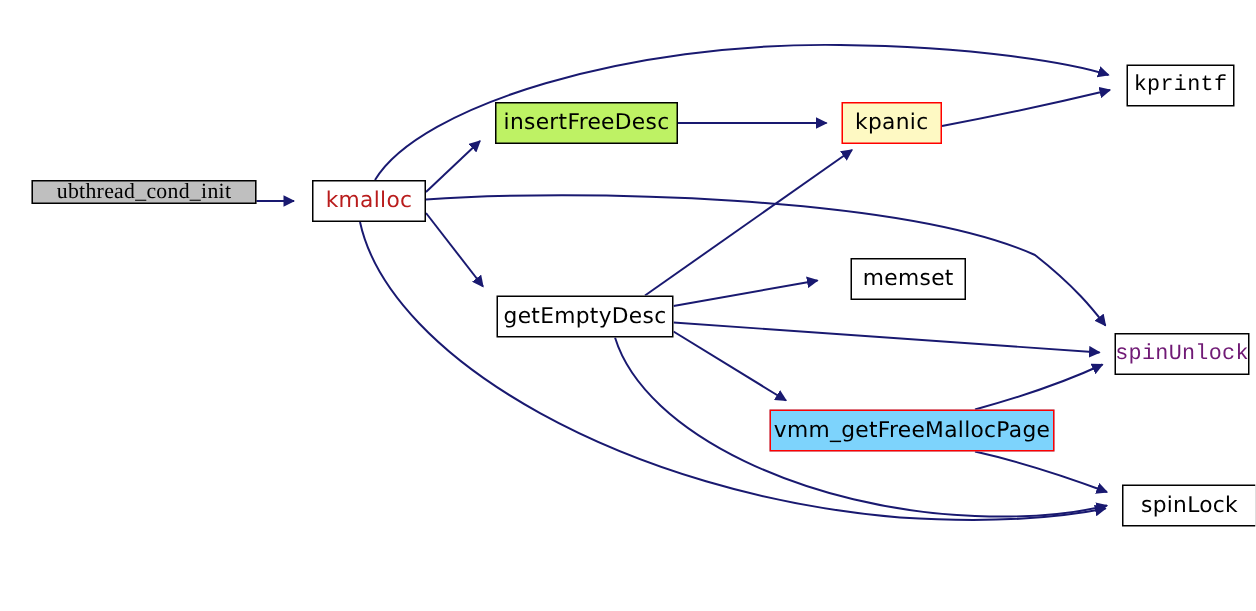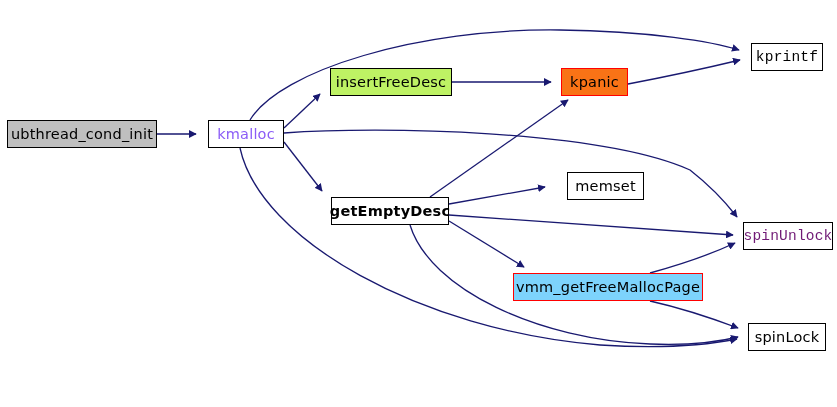--- a/index.html
+++ b/index.html
@@ -70,45 +70,45 @@
         <path d="M 449,204 L 545,187" marker-end="url(#arrow)" stroke="#191970"></path>
         <path d="M 449,215 L 733,235" marker-end="url(#arrow)" stroke="#191970"></path>
         <path d="M 449,221 L 524,267" marker-end="url(#arrow)" stroke="#191970"></path>
         <path d="M 410,225 C 430,290 540,340 650,344 C 700,346 726,340 738,337" marker-end="url(#arrow)" stroke="#191970"></path>
         <path d="M 650,273 C 690,262 720,250 735,243" marker-end="url(#arrow)" stroke="#191970"></path>
         <path d="M 650,301 C 690,310 722,322 738,328" marker-end="url(#arrow)" stroke="#191970"></path>
       </g>
   </svg>
 
   <div id="node-group">
-      <div class="node" style="left: 7px; top: 120px; width: 150px; height: 28px; background: rgb(191, 191, 191); border: 1px solid rgb(0, 0, 0);">
+      <div class="node" style="left: 21px; top: 120px; width: 150px; height: 16px; background: rgb(191, 191, 191); border: 1px solid rgb(0, 0, 0); font-family: Liberation Serif, serif;">
         <span class="node-label" style="color: rgb(0, 0, 0);">ubthread_cond_init</span>
       </div>
       <div class="node" style="left: 208px; top: 120px; width: 76px; height: 28px; background: rgb(255, 255, 255); border: 1px solid rgb(0, 0, 0);">
-        <span class="node-label" style="color: #8b5cf6;">kmalloc</span>
+        <span class="node-label" style="color: #b91c1c;">kmalloc</span>
       </div>
       <div class="node" style="left: 330px; top: 68px; width: 122px; height: 28px; background: #bef264; border: 1px solid rgb(0, 0, 0);">
         <span class="node-label" style="color: rgb(0, 0, 0);">insertFreeDesc</span>
       </div>
-      <div class="node" style="left: 561px; top: 68px; width: 67px; height: 28px; background: #f97316; border: 1px solid rgb(255, 0, 0);">
+      <div class="node" style="left: 561px; top: 68px; width: 67px; height: 28px; background: #fef9c3; border: 1px solid rgb(255, 0, 0);">
         <span class="node-label" style="color: rgb(0, 0, 0);">kpanic</span>
       </div>
       <div class="node" style="left: 751px; top: 43px; width: 72px; height: 28px; background: rgb(255, 255, 255); border: 1px solid rgb(0, 0, 0); font-family: Liberation Mono, monospace;">
         <span class="node-label" style="color: rgb(0, 0, 0);">kprintf</span>
       </div>
-      <div class="node" style="left: 331px; top: 197px; width: 118px; height: 28px; background: rgb(255, 255, 255); border: 1px solid rgb(0, 0, 0); font-weight: bold;">
+      <div class="node" style="left: 331px; top: 197px; width: 118px; height: 28px; background: rgb(255, 255, 255); border: 1px solid rgb(0, 0, 0);">
         <span class="node-label" style="color: rgb(0, 0, 0);">getEmptyDesc</span>
       </div>
       <div class="node" style="left: 555px; top: 172px; width: 77px; height: 28px; background: rgb(255, 255, 255); border: 1px solid rgb(0, 0, 0); margin-left: 12px;">
         <span class="node-label" style="color: rgb(0, 0, 0);">memset</span>
       </div>
       <div class="node" style="left: 743px; top: 222px; width: 90px; height: 28px; background: rgb(255, 255, 255); border: 1px solid rgb(0, 0, 0);">
         <span class="node-label" style="color: #701a75; font-family: Liberation Mono, monospace;">spinUnlock</span>
       </div>
       <div class="node" style="left: 500px; top: 273px; width: 190px; height: 28px; background: #7dd3fc; border: 1px solid rgb(255, 0, 0); margin-left: 13px;">
         <span class="node-label" style="color: rgb(0, 0, 0);">vmm_getFreeMallocPage</span>
       </div>
-      <div class="node" style="left: 748px; top: 323px; width: 78px; height: 28px; background: rgb(255, 255, 255); border: 1px solid rgb(0, 0, 0);">
+      <div class="node" style="left: 748px; top: 323px; width: 90px; height: 28px; background: rgb(255, 255, 255); border: 1px solid rgb(0, 0, 0);">
         <span class="node-label" style="color: rgb(0, 0, 0);">spinLock</span>
       </div>
     </div>
 
 </div>
 
 </body></html>

